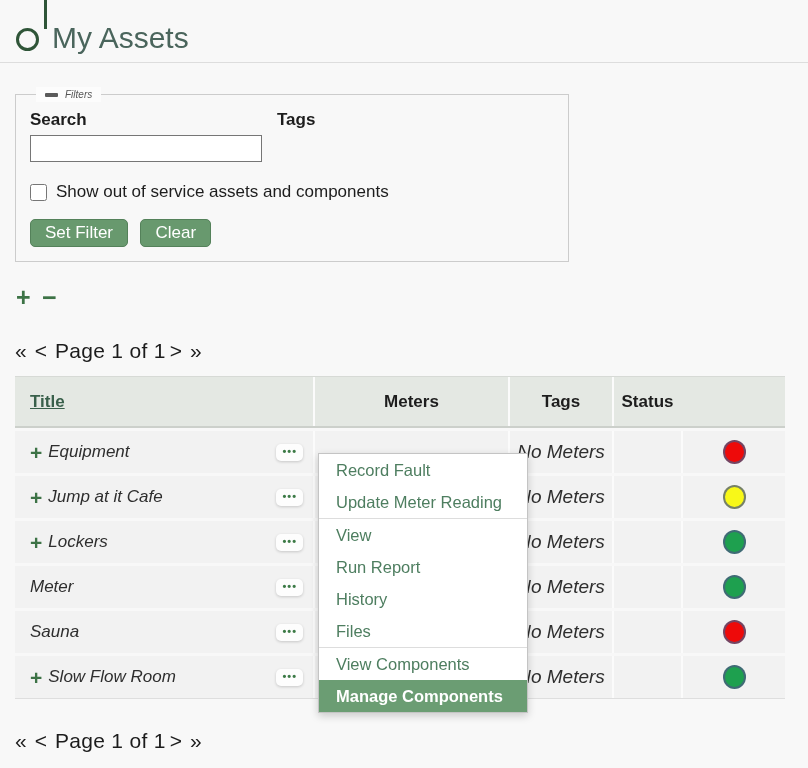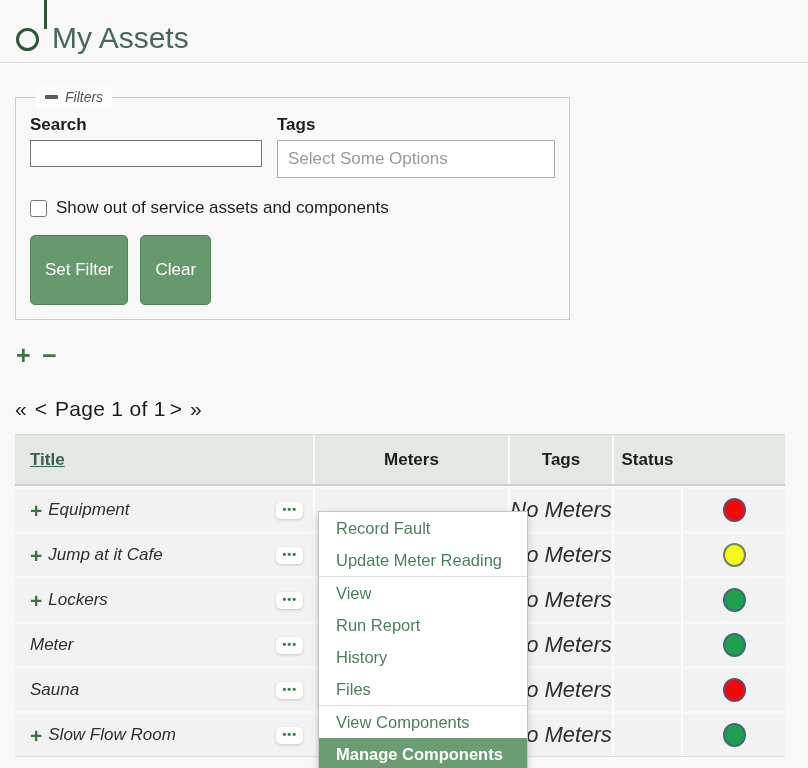--- a/index.html
+++ b/index.html
@@ -15,36 +15,36 @@
   .decor-line { position: absolute; left: 44px; top: 0; width: 3px; height: 29px; background: #2f5538; }
   .decor-circle { position: absolute; left: 16px; top: 28px; width: 23px; height: 23px;
                   border: 3px solid #2f5538; border-radius: 50%; background: transparent; }
 
   h1.page-title { margin: 21px 0 0 52px; font-size: 30px; font-weight: 400; color: #4a655c; line-height: 33px; }
   .top-divider { border: none; border-bottom: 1px solid #ddd; margin-top: 8px; }
 
   
   fieldset.filters { border: 1px solid #ccc; margin: 24px 0 0 15px; width: 554px; padding: 4px 14px 14px 14px; background: transparent; }
   fieldset.filters legend { display: flex; align-items: center; gap: 7px; font-style: italic; color: #555;
-                            font-size: 14px; padding: 2px 9px; margin-left: 6px; background: #fcfcfc; }
+                            font-size: 10px; padding: 2px 9px; margin-left: 6px; background: #fcfcfc; }
   .minus-glyph { display: inline-block; width: 13px; height: 4px; background: #5a5a5a; border-radius: 1px; }
 
   .fields-row { display: flex; margin-top: 4px; }
   .field-group label { display: block; font-weight: 700; font-size: 17px; color: #1d1d1d; margin-bottom: 5px; }
   .search-input { width: 232px; height: 27px; border: 1px solid #767676; background: #fff; font-size: 15px; padding: 0 6px; }
   .tags-group { margin-left: 15px; }
   .tags-input { width: 278px; height: 38px; border: 1px solid #ababab; background: #fff; font-size: 17px; padding: 0 10px; color: #444; }
   .tags-input::placeholder { color: #999; }
 
   .checkbox-row { margin-top: 20px; display: flex; align-items: center; gap: 9px; font-size: 17px; color: #1d1d1d; }
   .checkbox-row input { width: 17px; height: 17px; accent-color: #68996e; }
 
   .buttons-row { margin-top: 17px; }
   .btn { display: inline-block; background: #68996e; border: 1px solid #54815a; color: #fff;
-         font-size: 17px; font-family: inherit; padding: 24px 14px; border-radius: 5px; margin-right: 8px; cursor: pointer; }
+         font-size: 17px; font-family: inherit; padding: 3px 14px; border-radius: 5px; margin-right: 8px; cursor: pointer; }
 
   
   .expand-controls { margin: 23px 0 0 16px; }
   .expand-controls span { font-size: 25px; font-weight: 700; color: #3d7346; margin-right: 7px; cursor: pointer; line-height: 1; }
 
   
   .pagination { margin: 29px 0 0 15px; font-size: 21px; color: #1c1c1c; }
   .pagination span { margin-right: 8px; }
   .pagination .pg-label { margin-right: 4px; letter-spacing: 0.3px; }
 
@@ -60,21 +60,21 @@
   .cell-center { justify-content: center; }
 
   .t-body-row { background: #f2f2f2; height: 42px; margin-top: 3px; }
   .title-cell { padding: 0 10px 0 15px; }
   .expand-icon { color: #3d7346; font-weight: 700; font-size: 21px; margin-right: 6px; line-height: 1; cursor: pointer; }
   .expand-icon:empty { margin-right: 0; }
   .asset-name { font-size: 17px; color: #2e2e2e; font-style: italic; }
   .ellipsis-btn { margin-left: auto; background: #fdfdfd; border: none; border-radius: 5px; padding: 3px 6px 6px;
                   box-shadow: 0 1px 3px rgba(0,0,0,0.18); cursor: pointer;
                   color: #3c7a46; font-size: 11px; font-weight: 700; letter-spacing: 1px; line-height: 8px; }
-  .meters-cell { font-style: italic; font-size: 22px; color: #2e2e2e; }
+  .meters-cell { font-style: italic; font-size: 19px; color: #2e2e2e; }
   .status-dot { width: 23px; height: 24px; border-radius: 50%; border: 2px solid rgba(75, 90, 130, 0.75); }
   .status-dot[data-status="red"]    { background: #ee0a0a; }
   .status-dot[data-status="yellow"] { background: #f8f818; }
   .status-dot[data-status="green"]  { background: #1ea04f; }
 
   
   .action-menu { position: absolute; left: 303px; top: 77px; width: 210px; background: #fff;
                  border: 1px solid #c4c4c4; box-shadow: 0 3px 8px rgba(0,0,0,0.18); z-index: 20; }
   .menu-item { display: block; height: 32px; line-height: 32px; padding-left: 17px; font-size: 16.5px;
                color: #4e7e60; cursor: pointer; white-space: nowrap; }
@@ -98,21 +98,20 @@
     <span>Filters</span>
   </legend>
 
   <div class="fields-row">
     <div class="field-group">
       <label>Search</label>
       <input class="search-input" type="text" value="" style="">
     </div>
     <div class="field-group tags-group">
       <label>Tags</label>
-      <input class="tags-input" type="text" placeholder="Select Some Options" style="">
     </div>
   </div>
 
   <div class="checkbox-row">
     <input type="checkbox" style="">
     <span>Show out of service assets and components</span>
   </div>
 
   <div class="buttons-row">
     <button class="btn">Set Filter</button>

